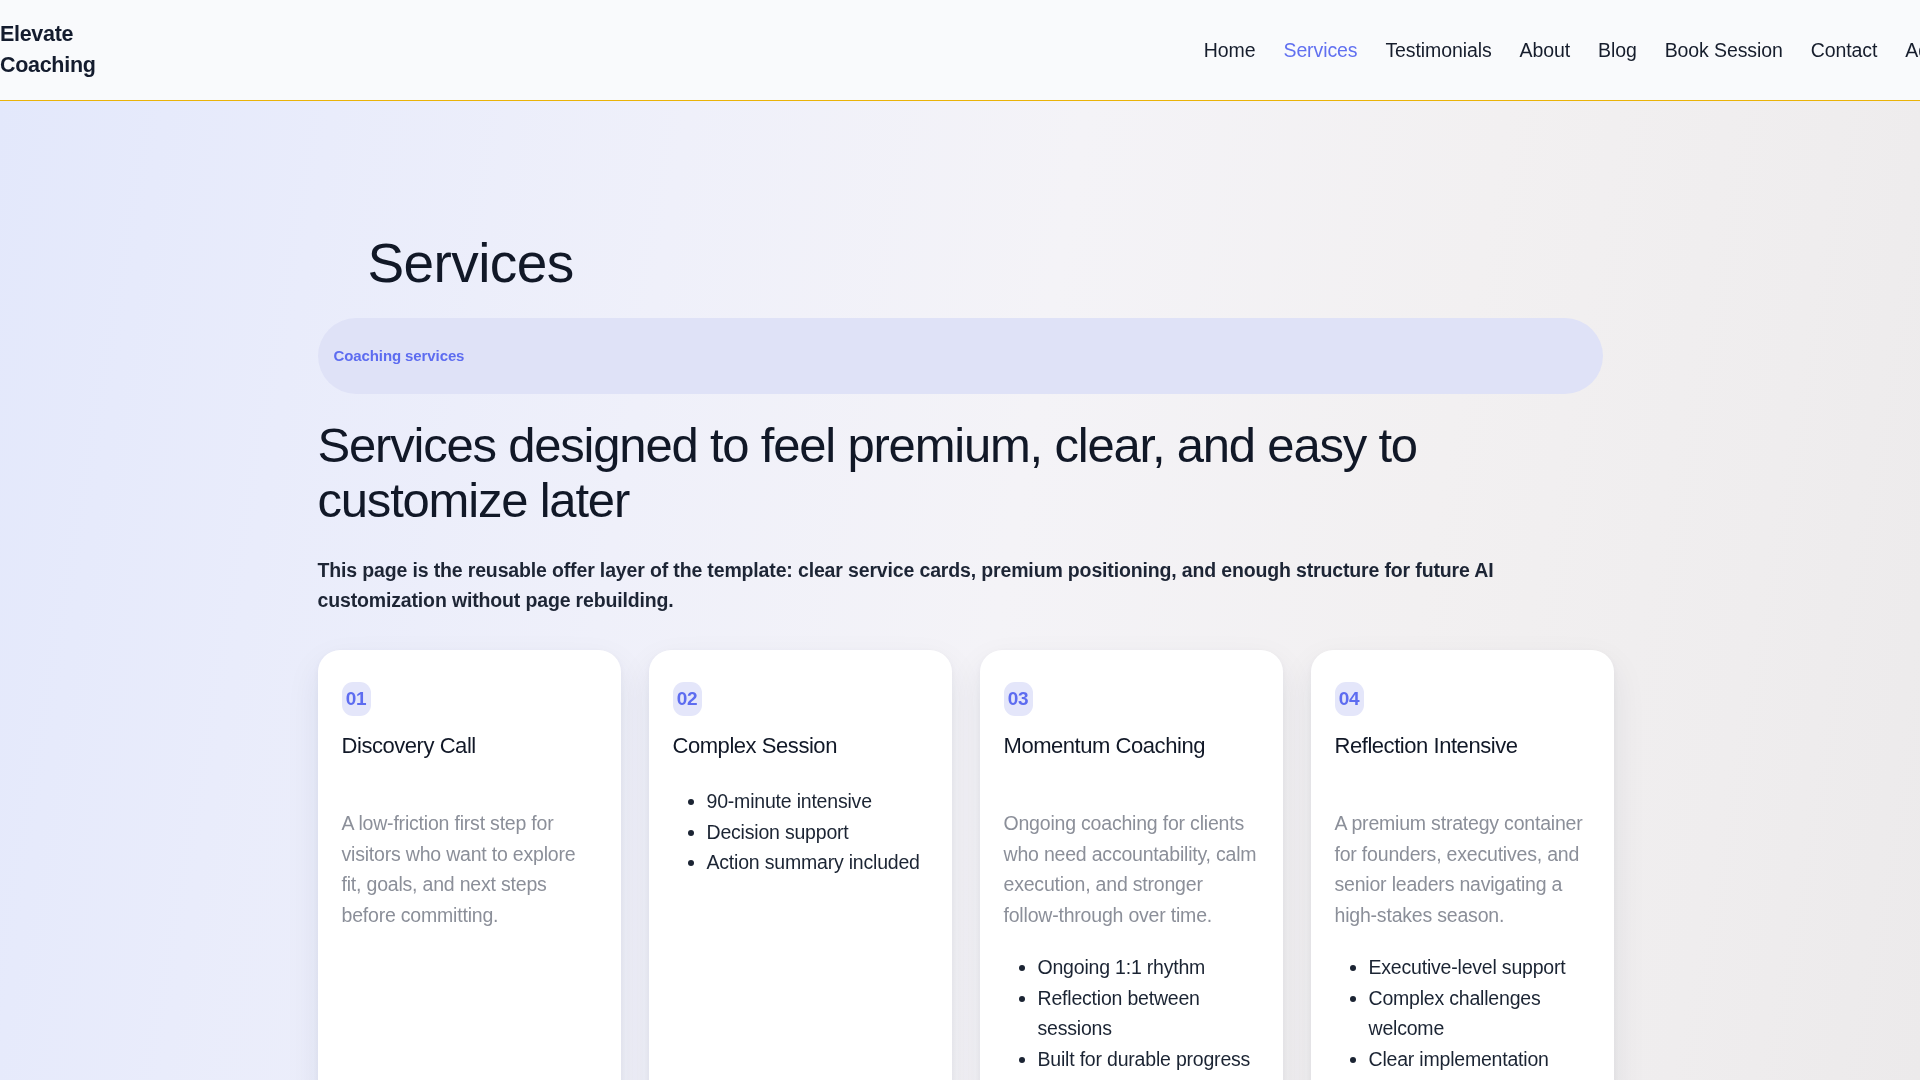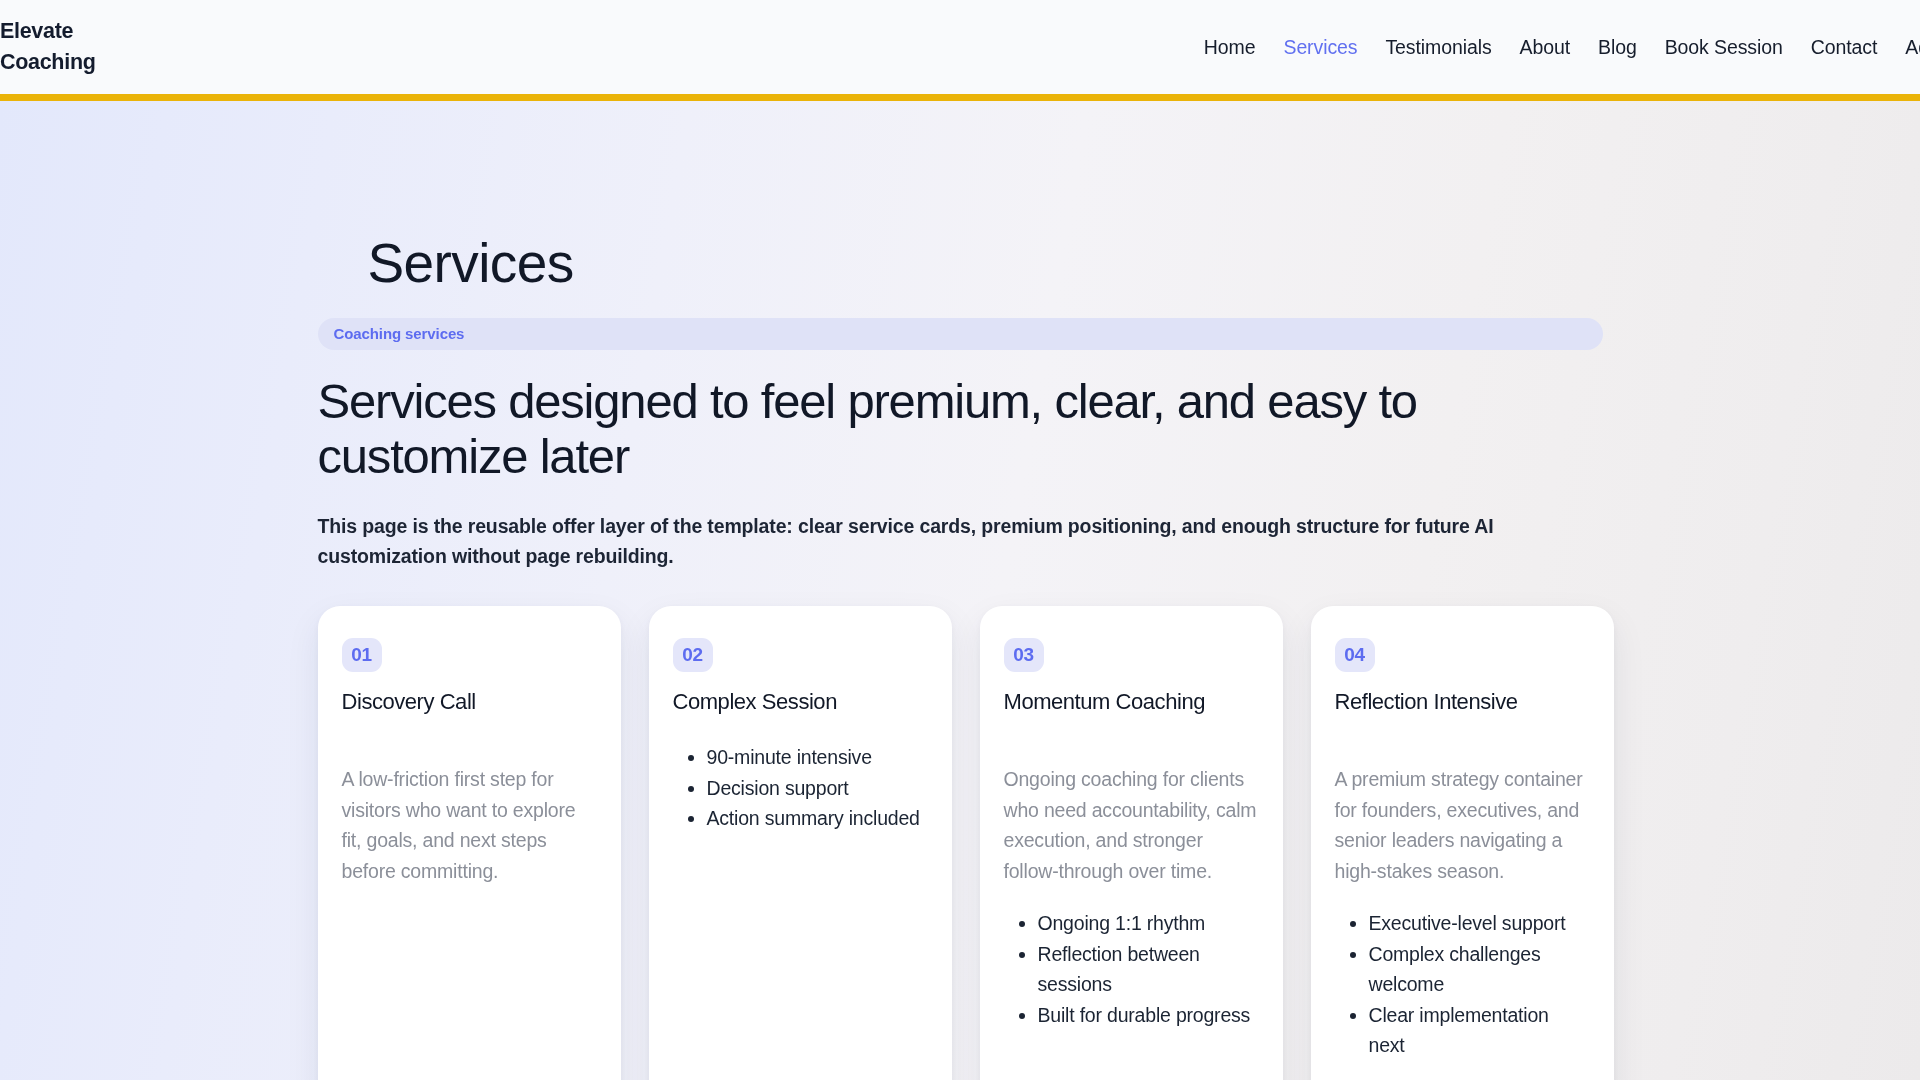--- a/index.html
+++ b/index.html
@@ -15,21 +15,21 @@
     width: 1920px;
     height: 1080px;
     overflow: hidden;
   }
 
   
   .site-header {
     position: relative;
     height: 101px;
     background: #f9fafc;
-    border-bottom: 7px solid #eab308;
+    border-bottom: 1px solid #eab308;
     display: flex;
     align-items: center;
     justify-content: space-between;
     padding: 0 0 0 0;
     z-index: 5;
   }
   .brand {
     width: 118px;
     margin-left: 0px;
     font-size: 21.5px;
@@ -90,21 +90,21 @@
 
   .badge {
     display: block;
     background: #dfe2f7;
     color: #5d6cf0;
     font-size: 15px;
     font-weight: 700;
     letter-spacing: -0.1px;
     line-height: 20px;
     border-radius: 999px;
-    padding: 6px 16px;
+    padding: 28px 16px;
     margin-bottom: 24px;
   }
 
   .hero-heading {
     font-size: 49px;
     line-height: 55px;
     font-weight: 400;
     letter-spacing: -1.2px;
     color: #111827;
     max-width: 1100px;
@@ -135,21 +135,21 @@
     border-radius: 22px;
     padding: 32px 24px 34px 24px;
     box-shadow: 0 14px 34px rgba(30, 41, 80, 0.08),
                 0 2px 6px rgba(30, 41, 80, 0.04);
     min-height: 512px;
   }
   .card-num {
     display: inline-flex;
     align-items: center;
     justify-content: center;
-    width: 40px;
+    width: 29px;
     height: 34px;
     border-radius: 11px;
     background: #e4e6fa;
     color: #5d6cf0;
     font-size: 19px;
     font-weight: 700;
     letter-spacing: -0.2px;
     margin-bottom: 16px;
   }
   .card-title {

